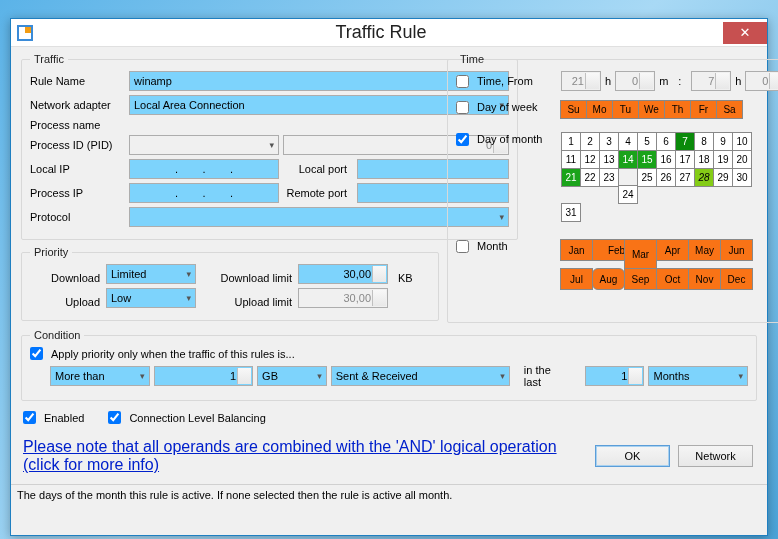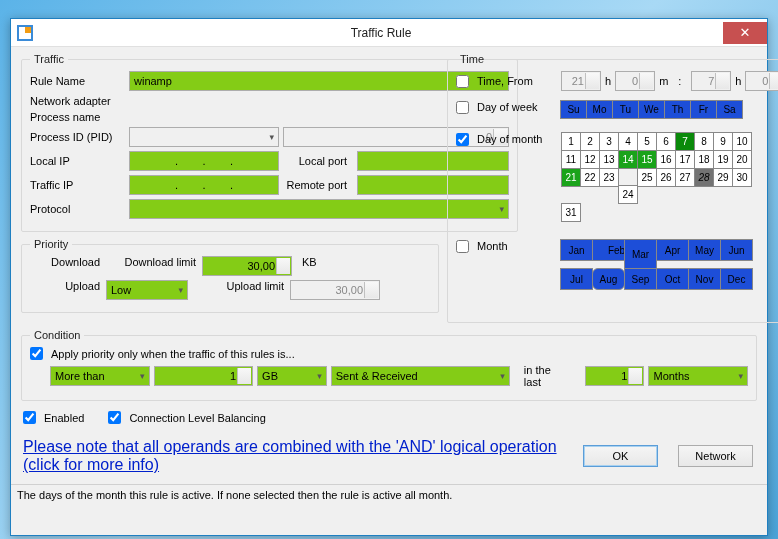--- a/index.html
+++ b/index.html
@@ -16,38 +16,38 @@
   background: #f0f0f0;
   border: 1px solid #1e7fc1;
   box-shadow: 0 2px 10px rgba(0,0,0,0.3);
 }
 .titlebar {
   height: 28px; background: #fff;
   display: flex; align-items: center;
   border-bottom: 1px solid #e0e0e0;
 }
 .titlebar .icon { width: 28px; display:flex; align-items:center; justify-content:center;}
-.titlebar .title { flex:1; text-align:center; font-size:12px; color:#222;}
+.titlebar .title { flex:1; text-align:center; font-size:18px; color:#222;}
 .titlebar .close {
   width: 44px; height: 22px; background:#c75050; color:#fff;
   display:flex; align-items:center; justify-content:center;
   font-size:13px; margin-right:0; cursor:pointer;
 }
 .body { padding: 6px 10px 4px 10px; }
 fieldset {
   border: 1px solid #d8d8d8; border-radius:2px;
   padding: 6px 8px 8px 8px; margin-bottom: 6px;
   position:relative;
 }
 legend { font-size:11px; padding: 0 4px; color:#222;}
 .row { display:flex; align-items:center; margin-bottom:4px; gap:4px;}
 .lbl { width: 95px; }
 .lbl2 { width: 70px; text-align:right; padding-right:6px;}
 input[type=text], select, .combo, .spin, .numbox {
-  border:1px solid #adadad; background:#84cc16; height:20px;
+  border:1px solid #adadad; background:#7dd3fc; height:20px;
   font-size:11px; padding: 1px 4px; font-family:inherit;
 }
 input[disabled], .disabled { background:#f0f0f0; color:#888;}
 select, .combo { padding-right:14px; }
 .combo { display:inline-flex; align-items:center; justify-content:space-between; position:relative;}
 .combo::after { content:"▾"; position:absolute; right:4px; font-size:9px; color:#555; pointer-events:none;}
 .spin { display:inline-flex; align-items:center; justify-content:flex-end; padding-right:16px; position:relative; text-align:right;}
 .spin::after {
   content:""; position:absolute; right:1px; top:1px; bottom:1px; width:13px;
   background: linear-gradient(#f8f8f8,#e8e8e8);
@@ -56,38 +56,38 @@
 .spin .arr-up,.spin .arr-dn{position:absolute;right:3px;font-size:6px;color:#444;line-height:1;pointer-events:none;}
 .spin .arr-up{top:2px;} .spin .arr-dn{bottom:2px;}
 .cols { display:flex; gap:8px;}
 .col-left { width: 418px;}
 .col-right { flex:1;}
 .chk { width:13px; height:13px; vertical-align:middle; margin-right:4px;}
 .grid7, .grid10, .grid6 { display:flex; flex-wrap:wrap; }
 .cell {
   width:27px; height:19px; border:1px solid #888;
   display:flex; align-items:center; justify-content:center;
-  font-size:10px; background:#1d4ed8; margin:-1px 0 0 -1px; cursor:pointer;
+  font-size:10px; background:#f97316; margin:-1px 0 0 -1px; cursor:pointer;
 }
 .grid6 .cell { width:33px; height:22px; }
 .cell.white { background:#fff;}
 .cell.sel-dark { background:#0a8a0a; color:#fff;}
 .cell.sel-mid { background:#1aa31a; color:#fff;}
-.cell.sel-light { background:#737373;font-style:italic;}
+.cell.sel-light { background:#84cc16;font-style:italic;}
 .btn {
   min-width:75px; height:22px; border:1px solid #acacac;
   background:linear-gradient(#f5f5f5,#e8e8e8);
   font-size:11px; cursor:pointer; font-family:inherit;
 }
 .btn.def { border:1px solid #5b9dd8; box-shadow:0 0 0 1px #a8d1f0 inset;}
 .footer-note { color:#0020cc; font-size:16px; padding:6px 2px;}
 .status { border-top:1px solid #d0d0d0; padding:4px 6px; font-size:11px; background:#f0f0f0;}
 .botrow { display:flex; align-items:center; justify-content:space-between;}
 .time-spin { width:40px; }
-.priority-row{display:flex;align-items:flex-start;gap:6px;margin-bottom:4px;}
+.priority-row{display:flex;align-items:flex-end;gap:6px;margin-bottom:4px;}
 .grid10-wrap { margin-left:1px; width:201px; display:flex; flex-wrap:wrap;}
 </style>
 </head>
 <body>
 
 <div class="window">
  <div class="titlebar">
   <span class="icon">
    <svg width="16" height="16">
           <rect width="16" height="16" fill="#3a8bd8"></rect>
@@ -103,20 +103,23 @@
    <div class="col-left">
 
     <fieldset>
      <legend>Traffic</legend>
      <div class="row">
       <span class="lbl">Rule Name</span>
       <input type="text" style="flex: 1 1 0%;" value="winamp">
      </div>
      <div class="row">
       <span class="lbl">Network adapter</span>
+      <div class="combo" style="flex:1">
+                <span>Local Area Connection</span>
+              </div>
      </div>
      <div class="row">
       <span class="lbl">Process name</span>
      </div>
      <div class="row">
       <span class="lbl">Process ID (PID)</span>
       <div class="combo disabled" style="width:150px">
                 <span></span>
               </div>
       <div class="spin disabled" style="flex:1">
@@ -125,48 +128,51 @@
                 <span class="arr-dn">▼</span>
               </div>
      </div>
      <div class="row">
       <span class="lbl">Local IP</span>
       <input type="text" style="width: 150px; text-align: center;" value=".        .        .">
       <span class="lbl2">Local port</span>
       <input type="text" style="flex: 1 1 0%;" value="">
      </div>
      <div class="row">
-      <span class="lbl">Traffic IP</span>
+      <span class="lbl">Process IP</span>
       <input type="text" style="width: 150px; text-align: center;" value=".        .        .">
       <span class="lbl2">Remote port</span>
       <input type="text" style="flex: 1 1 0%;" value="">
      </div>
      <div class="row">
       <span class="lbl">Protocol</span>
       <div class="combo" style="flex:1">
                 <span></span>
               </div>
      </div>
     </fieldset>
 
     <fieldset>
      <legend>Priority</legend>
      <div class="priority-row">
       <span style="width:70px;text-align:right">Download</span>
+      <div class="combo" style="width:90px">
+                <span>Limited</span>
+              </div>
       <span style="width:90px;text-align:right">Download limit</span>
       <div class="spin" style="width:90px">
                 <span>30,00</span>
                 <span class="arr-up">▲</span>
                 <span class="arr-dn">▼</span>
               </div>
       <span style="padding-left:4px" rowspan="2">KB</span>
      </div>
      <div class="priority-row">
       <span style="width:70px;text-align:right">Upload</span>
-      <div class="combo" style="width:82px">
+      <div class="combo" style="width:90px">
                 <span>Low</span>
               </div>
       <span style="width:90px;text-align:right">Upload limit</span>
       <div class="spin disabled" style="width:90px">
                 <span>30,00</span>
                 <span class="arr-up">▲</span>
                 <span class="arr-dn">▼</span>
               </div>
      </div>
     </fieldset>
@@ -309,20 +315,20 @@
    </div>
   </fieldset>
   <div class="row" style="padding:4px 2px">
    <input type="checkbox" class="chk" checked="" style="">
    <span style="margin-right:20px">Enabled</span>
    <input type="checkbox" class="chk" checked="" style="">
    <span>Connection Level Balancing</span>
   </div>
   <div class="botrow">
    <a href="#" class="footer-note">Please note that all operands are combined with the 'AND' logical operation (click for more info)</a>
-   <div style="display:flex;gap:20px;padding:4px">
+   <div style="display:flex;gap:8px;padding:4px">
     <button class="btn def">OK</button>
     <button class="btn">Network</button>
    </div>
   </div>
  </div>
  <div class="status">The days of the month this rule is active. If none selected then the rule is active all month.</div>
 </div>
 
 </body></html>

